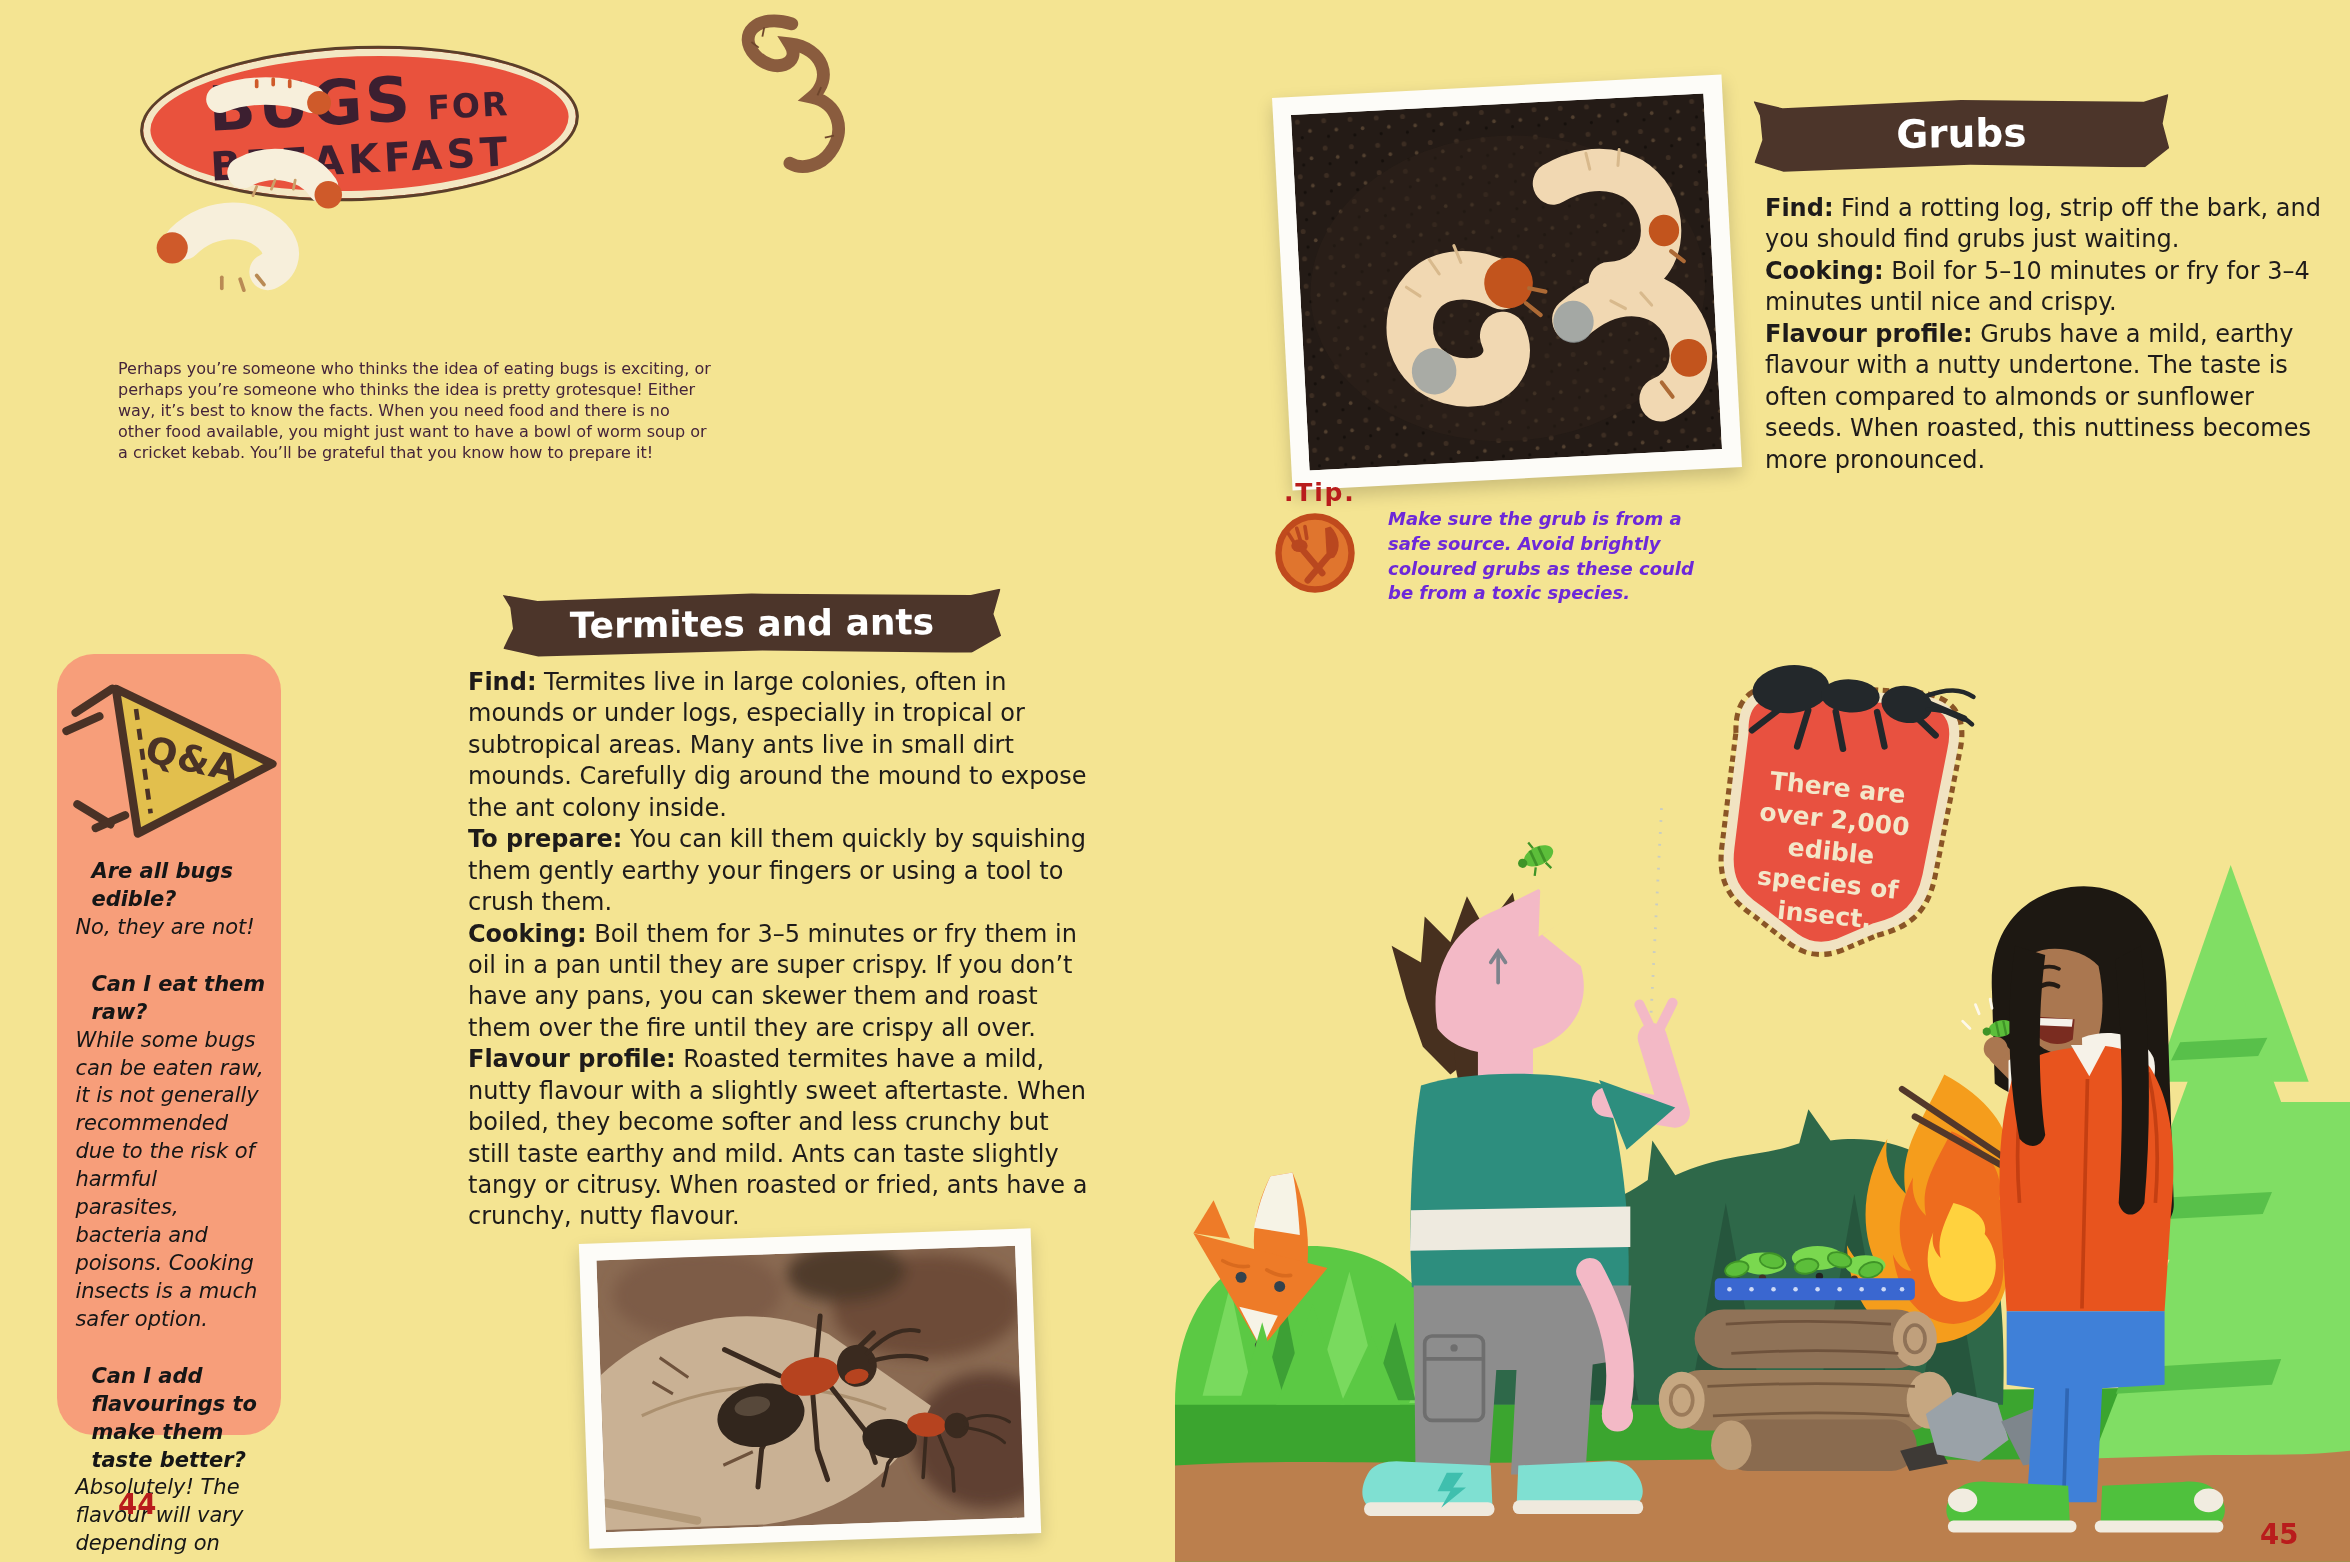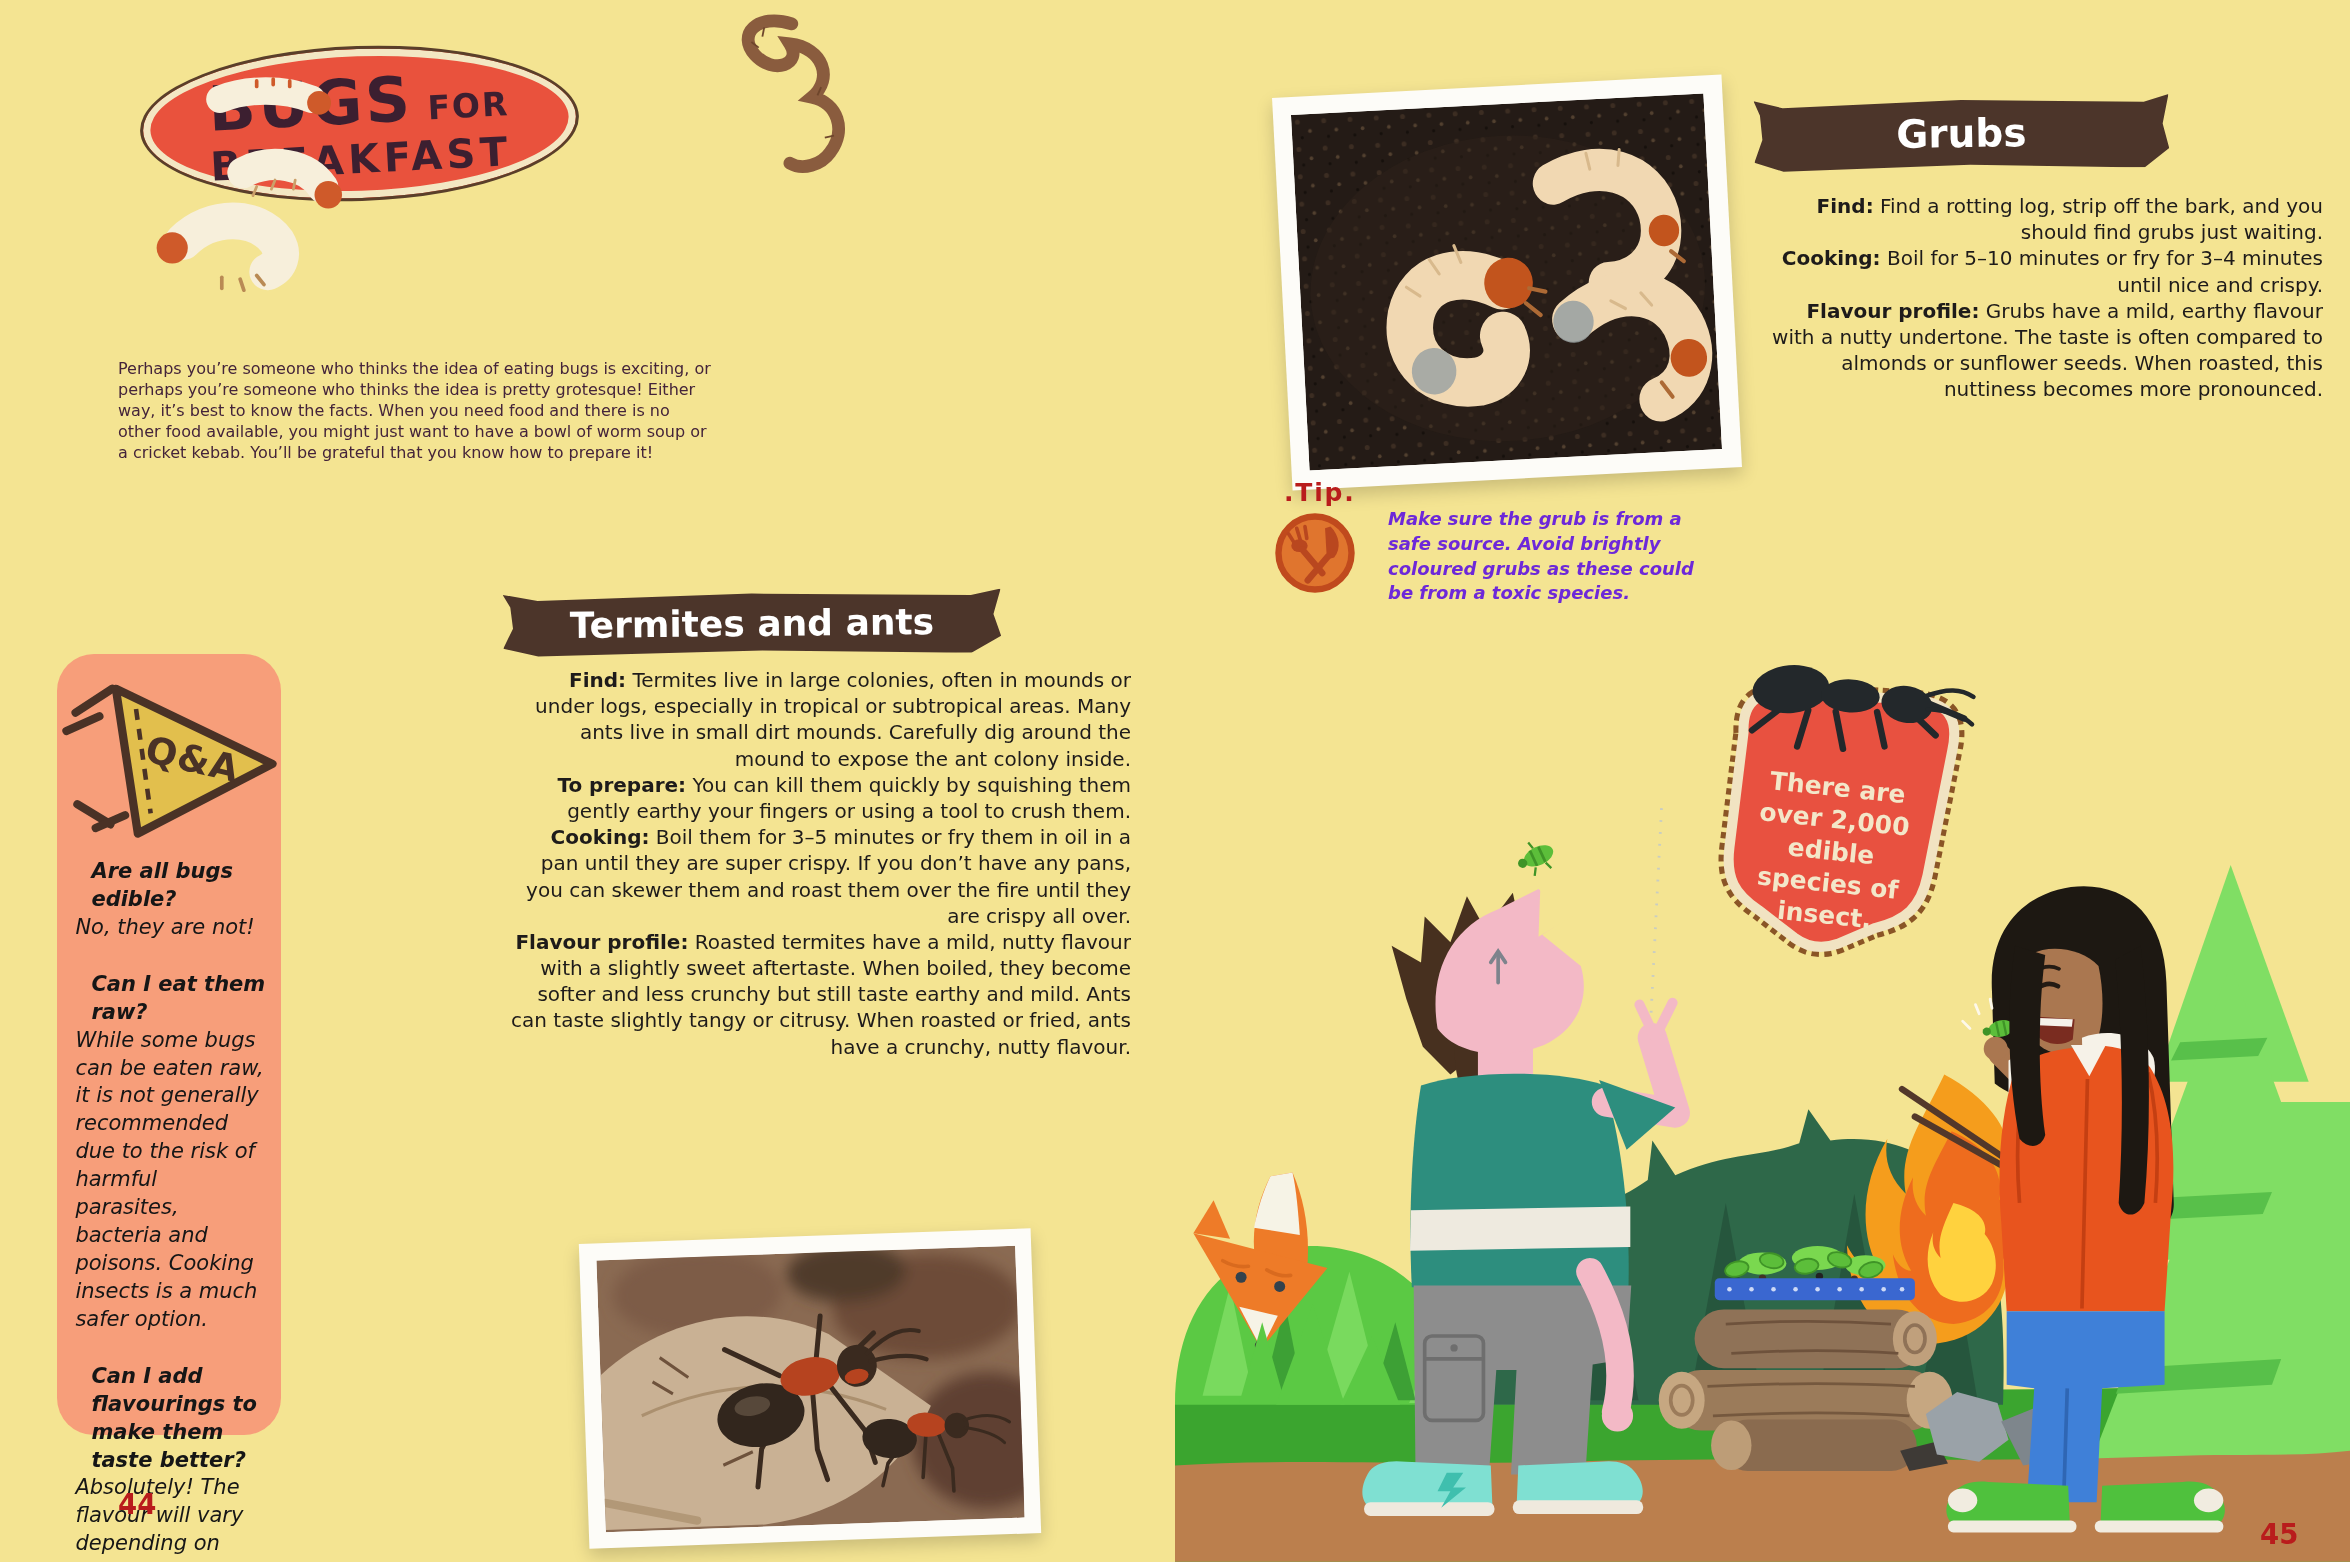--- a/index.html
+++ b/index.html
@@ -34,24 +34,24 @@
   .qa-q{font-weight:bold;margin-left:16px;}
 
   
   .wood-banner{background:#4c352a;color:#fff;display:flex;align-items:center;justify-content:center;
     font-weight:700;
     clip-path:polygon(1.5% 22%,0% 2%,7% 12%,50% 4%,94% 10%,100% 0%,98.5% 40%,100% 74%,94% 100%,52% 93%,7% 99%,0% 86%,2% 55%);}
   #termites-banner{left:503px;top:591px;width:498px;height:64px;font-size:36px;transform:rotate(-0.6deg);}
   #grubs-banner{left:1754px;top:97px;width:415px;height:73px;font-size:39px;transform:rotate(-0.8deg);}
 
   
-  .body-text{font-size:20px;line-height:1.31;color:#1e1b1a;text-align:right;}
+  .body-text{font-size:24px;line-height:1.31;color:#1e1b1a;}
   .body-text p{margin:0;}
   .body-text b{font-weight:800;}
-  #termites-text{left:510px;top:667px;width:621px;}
+  #termites-text{left:468px;top:667px;width:621px;}
   #grubs-text{left:1765px;top:193px;width:558px;}
 
   
   .photo{background:#fdfcf8;box-shadow:0 7.3px 16.5px rgba(0,0,0,0.18);}
   #ant-photo{left:584px;top:1236px;width:419px;height:272px;padding:16.5px;transform:rotate(-2deg);}
   #grub-photo{left:1282px;top:86px;width:413px;height:356px;padding:18.4px;transform:rotate(-3deg);}
   .photo svg{display:block;width:100%;height:100%;}
 
   
   #tip-label{left:1284px;top:478px;font-size:25px;font-weight:800;color:#b91c1c;letter-spacing:1.8px;}

